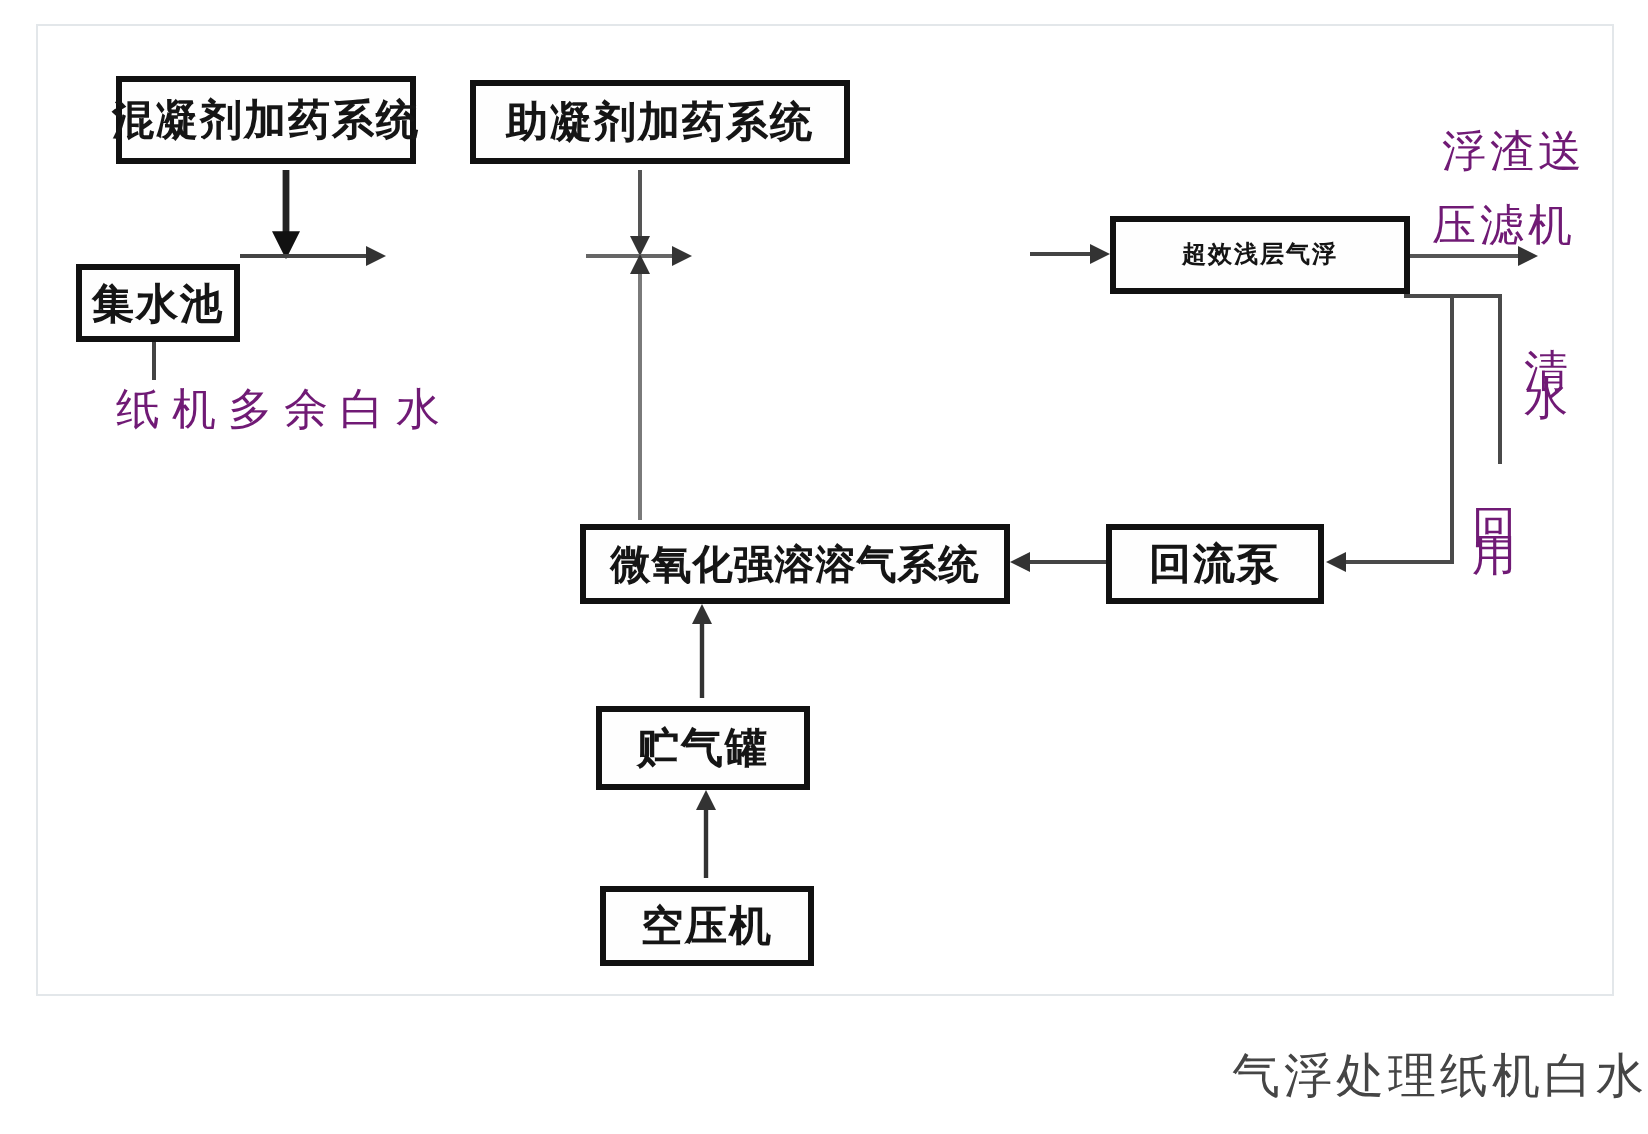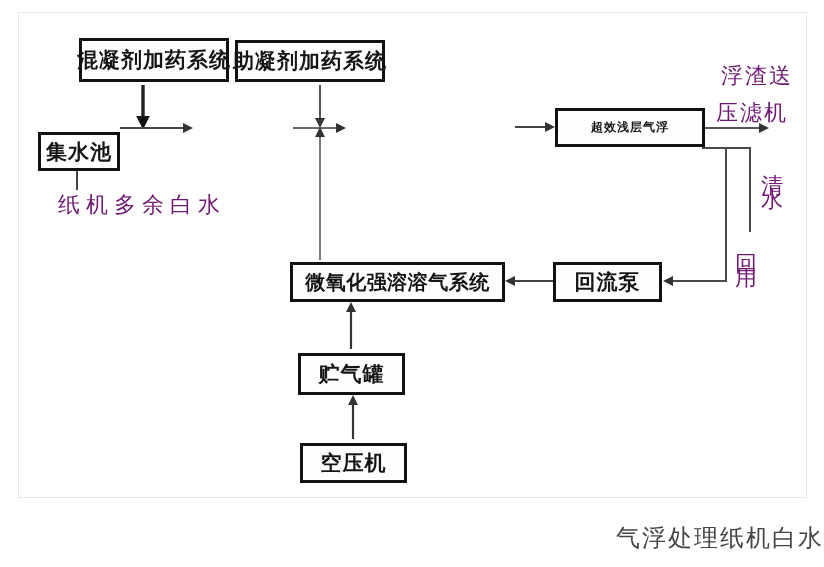--- a/index.html
+++ b/index.html
@@ -39,22 +39,22 @@
     background: #fefefe;
     display: flex;
     align-items: center;
     justify-content: center;
     font-weight: 700;
     font-size: 21px;
     letter-spacing: 1px;
     color: #151515;
     white-space: nowrap;
   }
-  .n-coag   { left: 58px;  top: 38px;  width: 150px; height: 44px; margin-left: 21px; }
-  .n-aid    { left: 235px; top: 40px;  width: 150px; height: 42px; }
+  .n-coag   { left: 58px;  top: 38px;  width: 150px; height: 44px; }
+  .n-aid    { left: 235px; top: 40px;  width: 190px; height: 42px; }
   .n-tank   { left: 38px;  top: 108px; width: 82px;  height: 39px; margin-top: 24px; }
   .n-pump   { left: 192px; top: 108px; width: 101px; height: 39px; }
   .n-bubble { left: 345px; top: 107px; width: 170px; height: 38px; font-size: 20px; }
   .n-float  { left: 555px; top: 108px; width: 150px; height: 39px; font-size: 12px; }
   .n-das    { left: 290px; top: 262px; width: 215px; height: 40px; font-size: 20px; letter-spacing: 0.5px; }
   .n-return { left: 553px; top: 262px; width: 109px; height: 40px; }
   .n-gas    { left: 298px; top: 353px; width: 107px; height: 42px; }
   .n-comp   { left: 300px; top: 443px; width: 107px; height: 40px; }
   .flabel {
     position: absolute;

